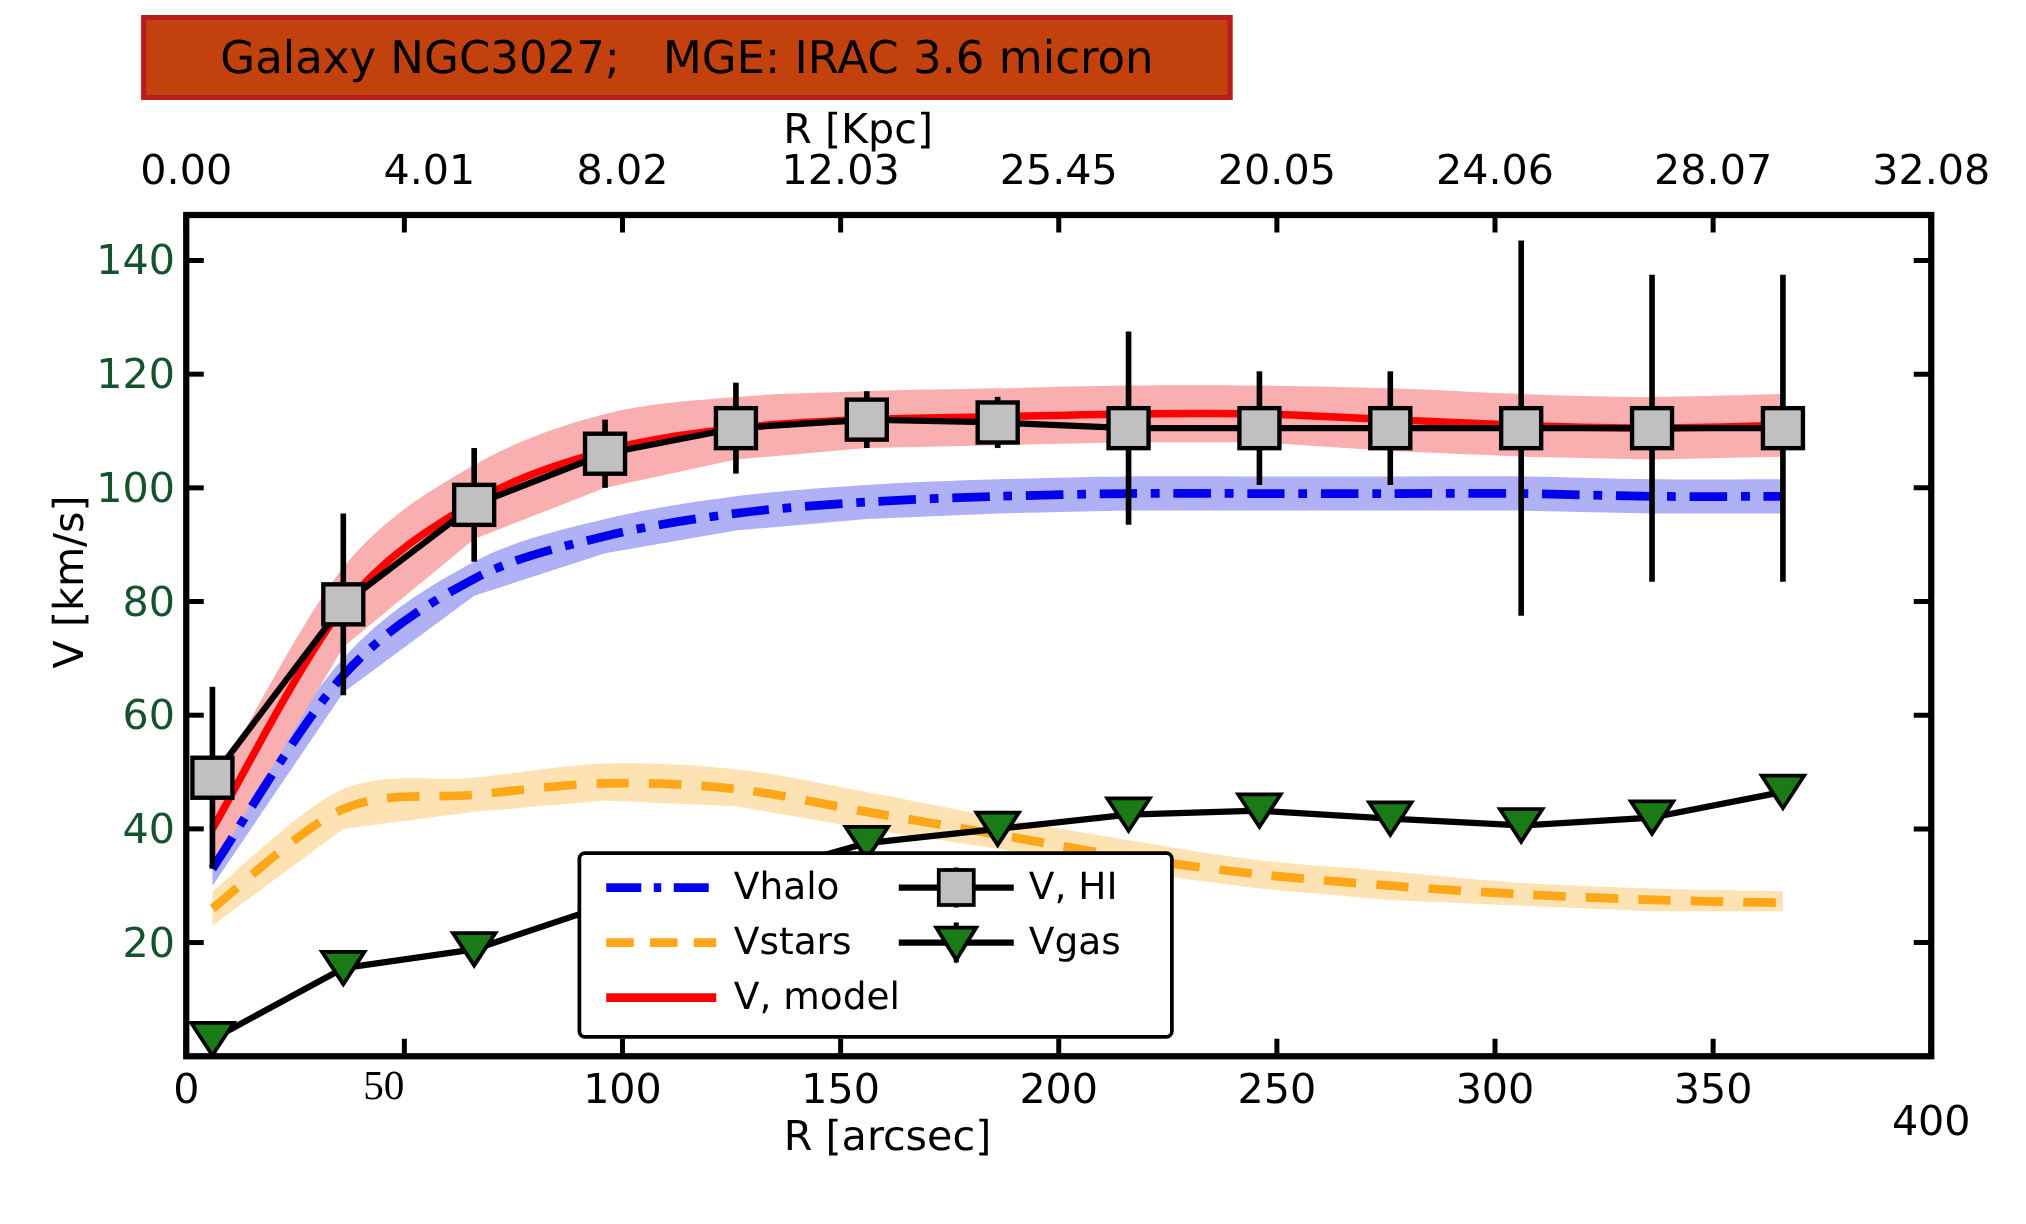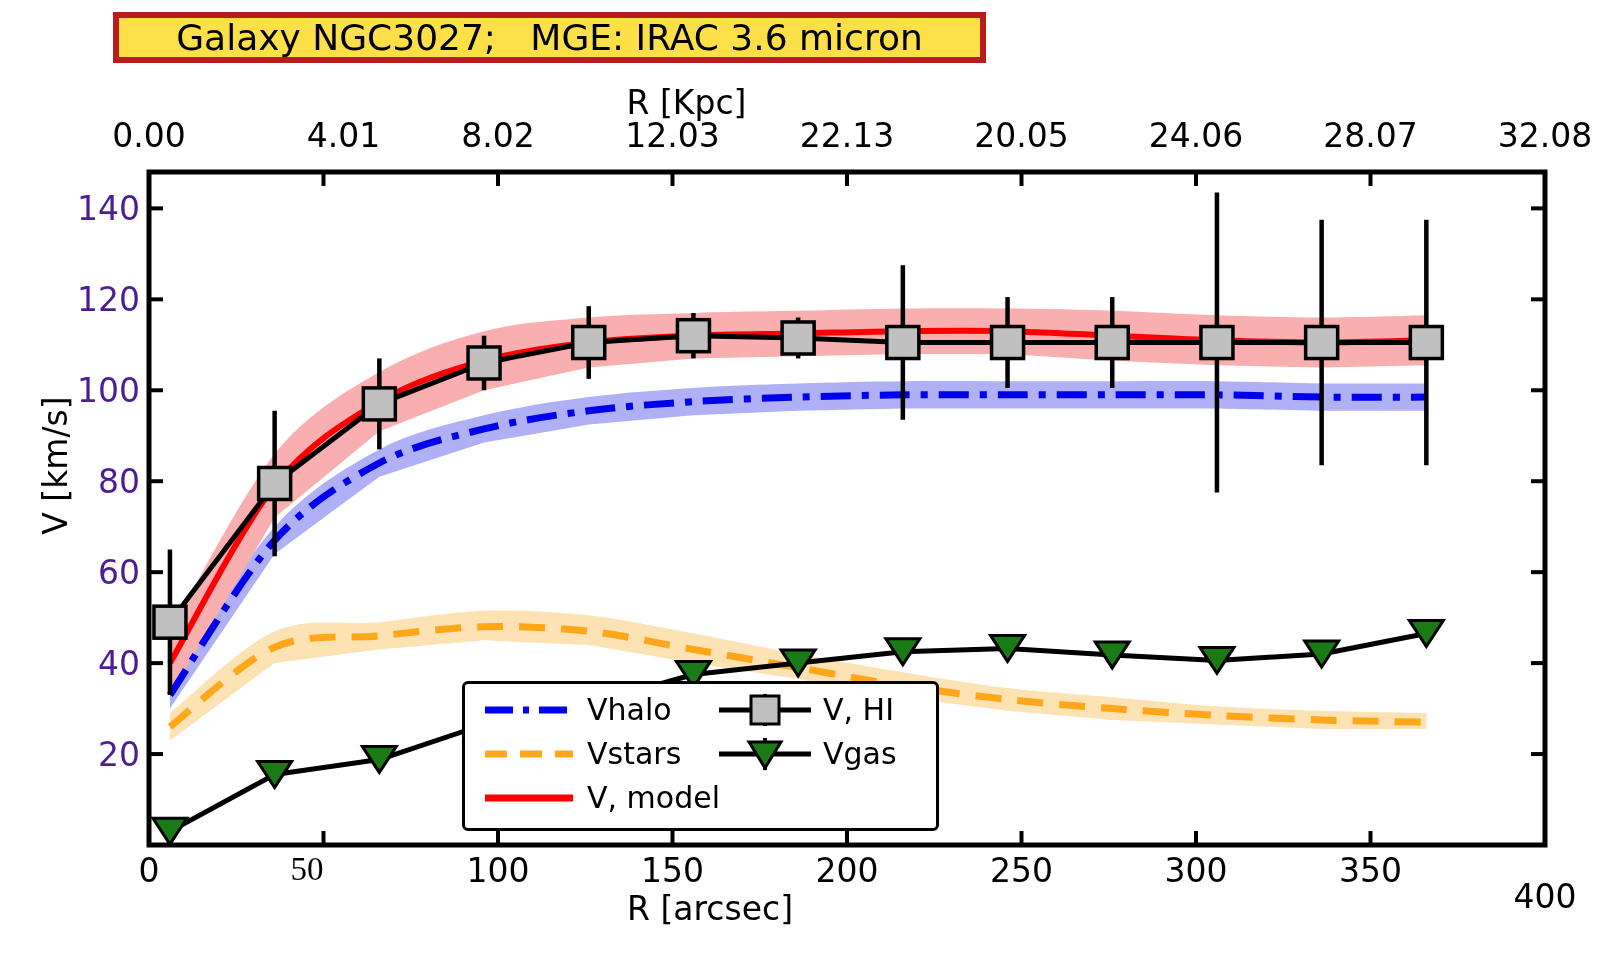--- a/index.html
+++ b/index.html
@@ -2,43 +2,43 @@
 <html><head>
 <meta charset="utf-8">
 <style>
   html,body{margin:0;padding:0;background:#ffffff;}
   body{width:1621px;height:979px;overflow:hidden;
        font-family:"DejaVu Sans","Liberation Sans",sans-serif;}
   #root{position:relative;width:1621px;height:979px;background:#fff;}
 
   
   #title-banner{
-    position:absolute;left:113px;top:12px;width:873px;height:51px;
-    background:#fde047;border:6px solid #b91c1c;
+    position:absolute;left:113px;top:12px;width:873px;height:68px;
+    background:#c2410c;border:4px solid #b91c1c;
     display:flex;align-items:center;justify-content:center;
     box-sizing:border-box;
   }
   #title-banner span{
     font-size:36px;color:#000;white-space:pre;letter-spacing:0px;
   }
 
   
   .axtitle{position:absolute;font-size:33px;color:#000;white-space:nowrap;}
   #top-axis-title{left:0;top:83px;width:1373px;text-align:center;}
   #bottom-axis-title{left:0;top:889px;width:1420px;text-align:center;}
   #ylabel{
     position:absolute;left:-95px;top:446px;width:300px;text-align:center;
     transform:rotate(-90deg);transform-origin:center center;
     font-size:33px;color:#000;white-space:nowrap;
   }
 
   
   .ticklab{position:absolute;font-size:33px;color:#000;
            transform:translateX(-50%);white-space:nowrap;}
-  .ytlab{position:absolute;font-size:33px;color:#4c1d95;
+  .ytlab{position:absolute;font-size:33px;color:#14532d;
          transform:translateY(-50%);white-space:nowrap;right:0;}
   #ytick-col{position:absolute;left:0;top:0;width:140px;height:979px;}
 
   
   #plot-svg{position:absolute;left:0;top:0;}
 
   
   #legend-box{
     position:absolute;left:462px;top:681px;width:477px;height:150px;
     background:#ffffff;border:3px solid #000;border-radius:6px;
@@ -58,21 +58,21 @@
     <span>Galaxy NGC3027;   MGE: IRAC 3.6 micron</span>
   </div>
 
   <div class="axtitle" id="top-axis-title">R [Kpc]</div>
 
   <div id="xtop-ticklabels">
       <div class="ticklab" style="left: 149px; top: 116px;">0.00</div>
       <div class="ticklab" style="left: 323.5px; top: 116px; margin-left: 20px;">4.01</div>
       <div class="ticklab" style="left: 498px; top: 116px;">8.02</div>
       <div class="ticklab" style="left: 672.5px; top: 116px;">12.03</div>
-      <div class="ticklab" style="left: 847px; top: 116px;">22.13</div>
+      <div class="ticklab" style="left: 847px; top: 116px;">25.45</div>
       <div class="ticklab" style="left: 1021.5px; top: 116px;">20.05</div>
       <div class="ticklab" style="left: 1196px; top: 116px;">24.06</div>
       <div class="ticklab" style="left: 1370.5px; top: 116px;">28.07</div>
       <div class="ticklab" style="left: 1545px; top: 116px;">32.08</div>
     </div>
 
   <div id="ytick-col">
       <div class="ytlab" style="top: 754.054px;">20</div>
       <div class="ytlab" style="top: 663.108px;">40</div>
       <div class="ytlab" style="top: 572.162px;">60</div>

